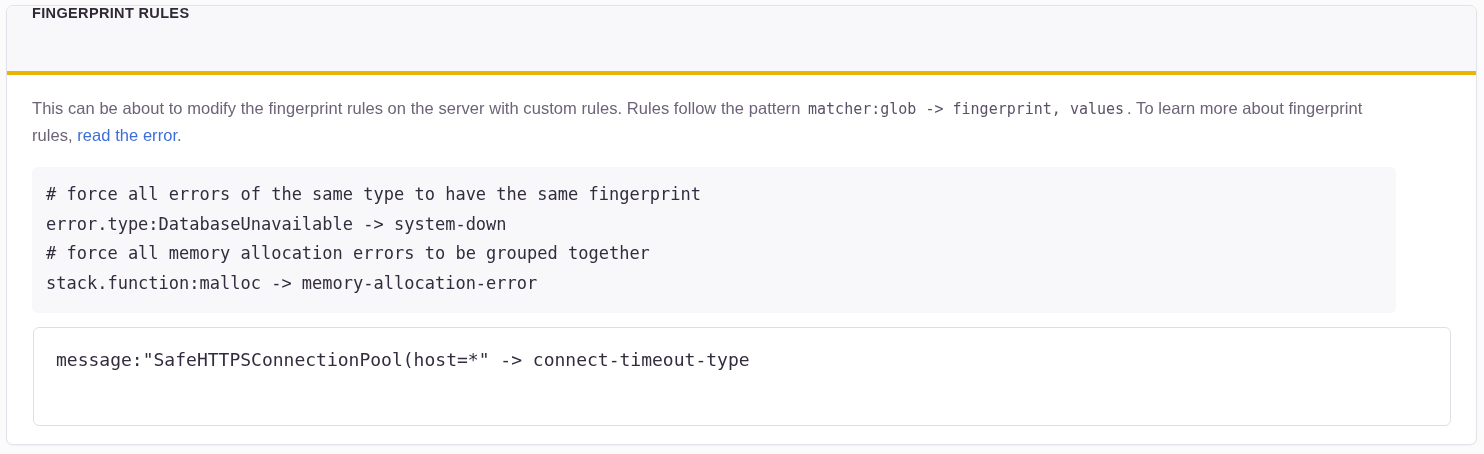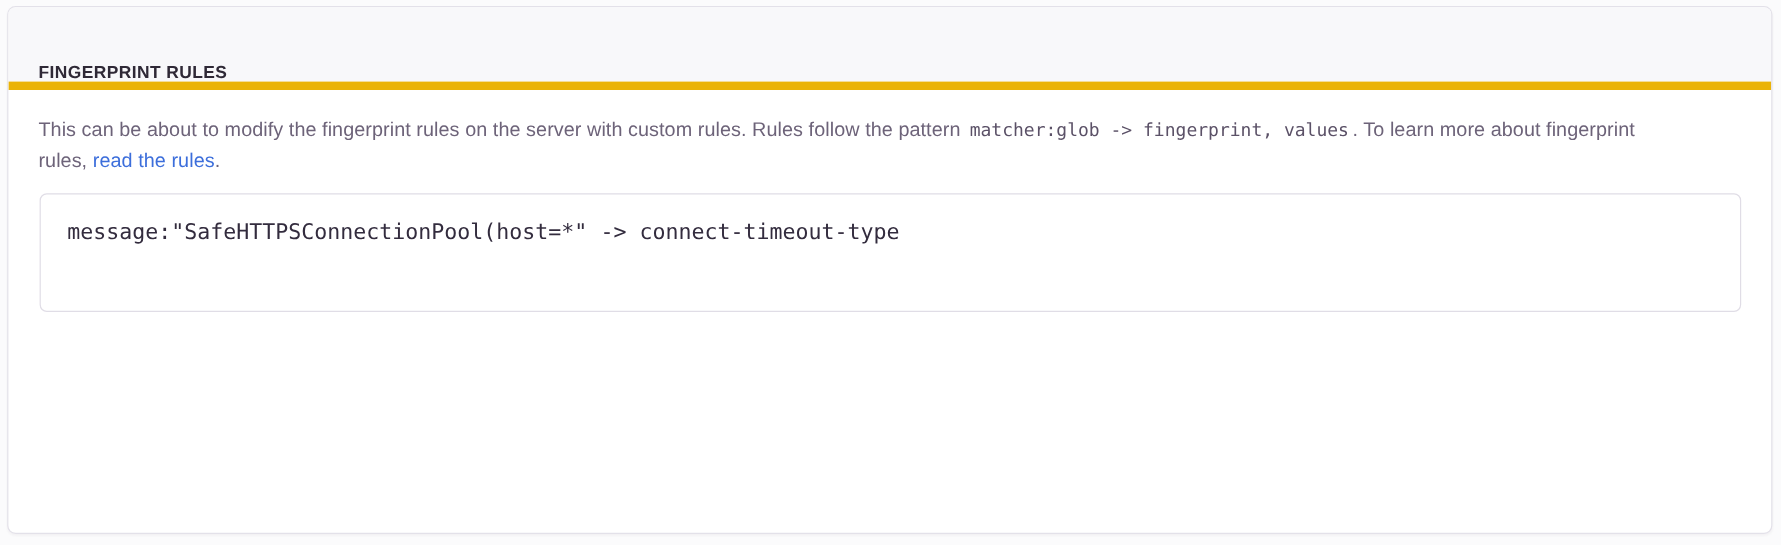--- a/index.html
+++ b/index.html
@@ -26,23 +26,23 @@
     border: 1px solid #e3e1e9;
     border-radius: 7px;
     box-shadow: 0 1px 2px rgba(43, 34, 51, 0.04);
     overflow: hidden;
   }
 
   .panel-header {
     height: 69px;
     box-sizing: border-box;
     background: #f8f8fa;
-    border-bottom: 7px solid #eab308;
+    border-bottom: 4px solid #eab308;
     display: flex;
-    align-items: flex-end;
+    align-items: flex-start;
     padding: 0 25px;
   }
 
   .panel-title {
     font-size: 14.5px;
     font-weight: bold;
     letter-spacing: 0.35px;
     color: #2f2936;
     text-transform: uppercase;
     line-height: 1;
@@ -115,19 +115,23 @@
 <body>
 
 <div class="panel">
 
   <div class="panel-header">
     <div class="panel-title">FINGERPRINT RULES</div>
   </div>
 
   <div class="panel-body">
 
-    <p class="description"><span>This can be about to modify the fingerprint rules on the server with custom rules. Rules follow the pattern </span><code>matcher:glob -&gt; fingerprint, values</code><span>. To learn more about fingerprint rules, </span><a href="#" class="doc-link">read the rules</a><span>.</span></p>
+    <p class="description"><span>This can be about to modify the fingerprint rules on the server with custom rules. Rules follow the pattern </span><code>matcher:glob -&gt; fingerprint, values</code><span>. To learn more about fingerprint rules, </span><a href="#" class="doc-link">read the error</a><span>.</span></p>
 
+    <pre class="code-block"># force all errors of the same type to have the same fingerprint
+error.type:DatabaseUnavailable -&gt; system-down
+# force all memory allocation errors to be grouped together
+stack.function:malloc -&gt; memory-allocation-error</pre>
 
     <textarea class="rule-input" spellcheck="false" placeholder="" style="">message:"SafeHTTPSConnectionPool(host=*" -&gt; connect-timeout-type</textarea>
 
   </div>
 </div>
 
 </body></html>

